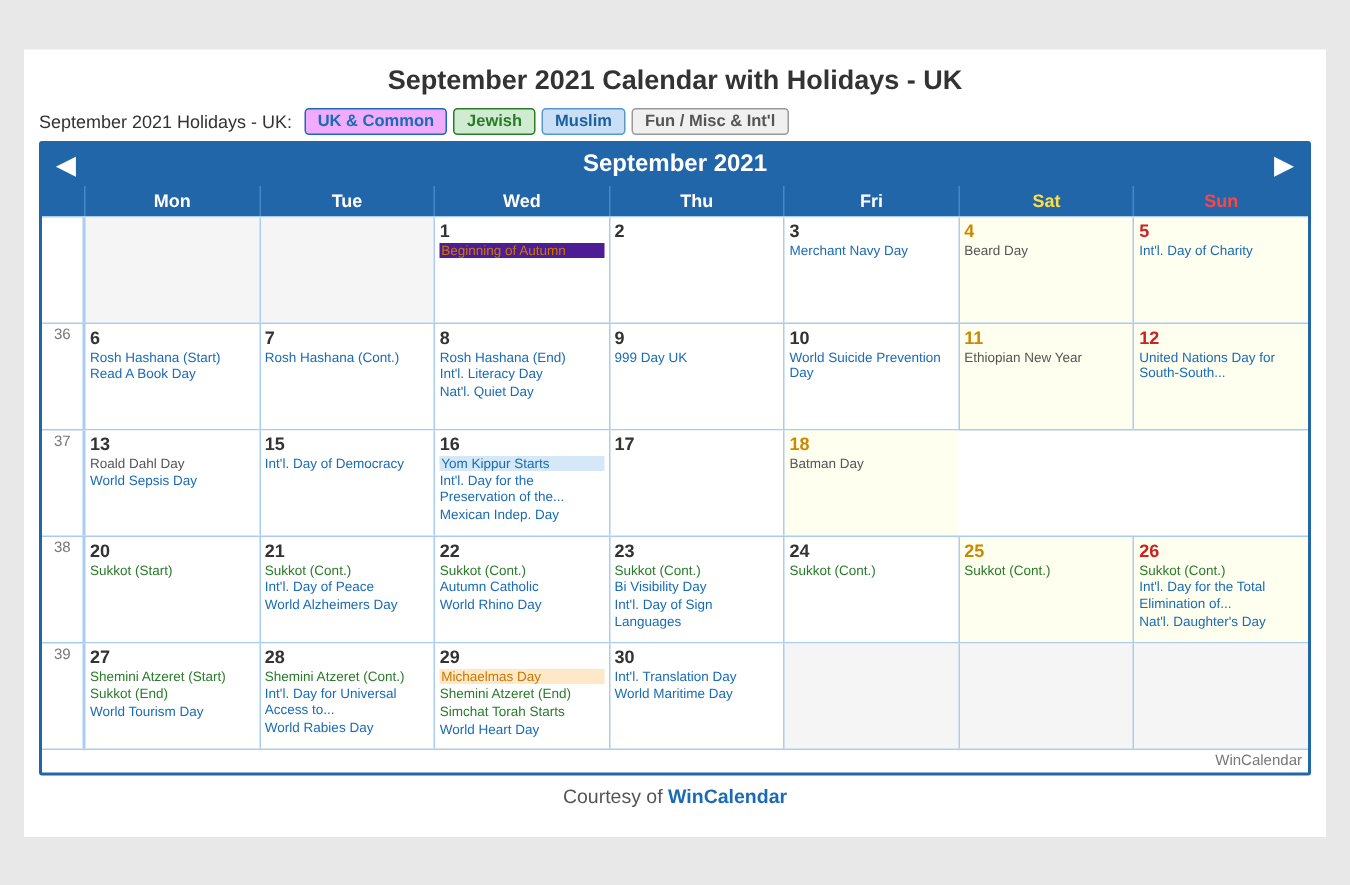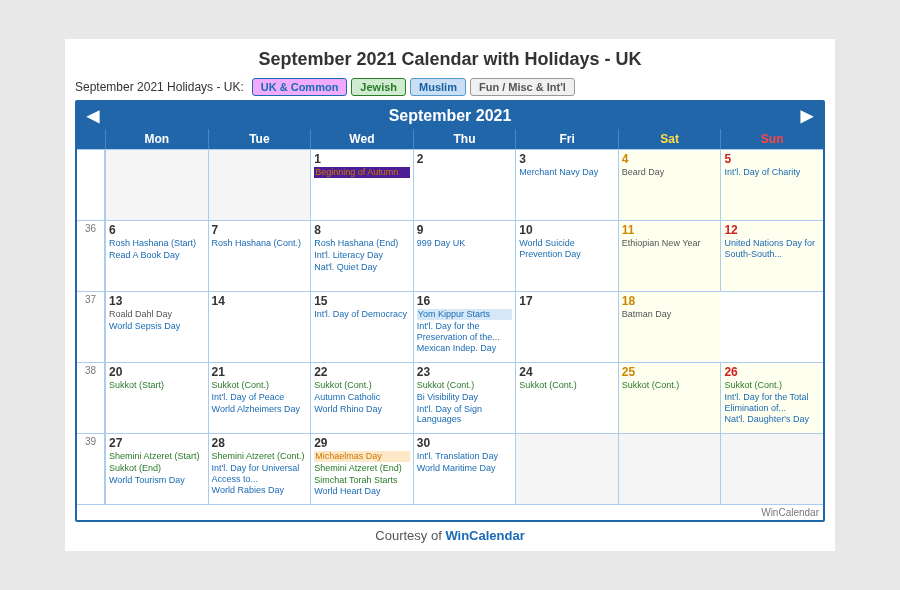--- a/index.html
+++ b/index.html
@@ -7,22 +7,22 @@
       font-family: Arial, sans-serif;
       background: #e8e8e8;
       display: flex;
       justify-content: center;
       align-items: center;
       min-height: 590px;
       width: 900px;
     }
     .page-wrapper {
       background: #fff;
-      width: 770px;
-      padding: 10px 10px 8px 10px;
+      width: 868px;
+      padding: 10px 10px 20px 10px;
     }
     .main-title {
       text-align: center;
       font-size: 18px;
       font-weight: bold;
       color: #333;
       margin-bottom: 8px;
     }
     .toolbar {
       display: flex;
@@ -252,23 +252,20 @@
       </div>
 
       <div class="cal-row">
         <div class="week-num">37</div>
         <div class="day-cell">
           <span class="day-num">13</span>
           <span class="holiday h-intl">Roald Dahl Day</span>
           <span class="holiday h-uk">World Sepsis Day</span>
         </div>
         <div class="day-cell">
-          <span class="day-num">14</span>
-        </div>
-        <div class="day-cell">
           <span class="day-num">15</span>
           <span class="holiday h-uk">Int'l. Day of Democracy</span>
         </div>
         <div class="day-cell">
           <span class="day-num">16</span>
           <span class="holiday h-yom">Yom Kippur Starts</span>
           <span class="holiday h-uk">Int'l. Day for the Preservation of the...</span>
           <span class="holiday h-uk">Mexican Indep. Day</span>
         </div>
         <div class="day-cell">

